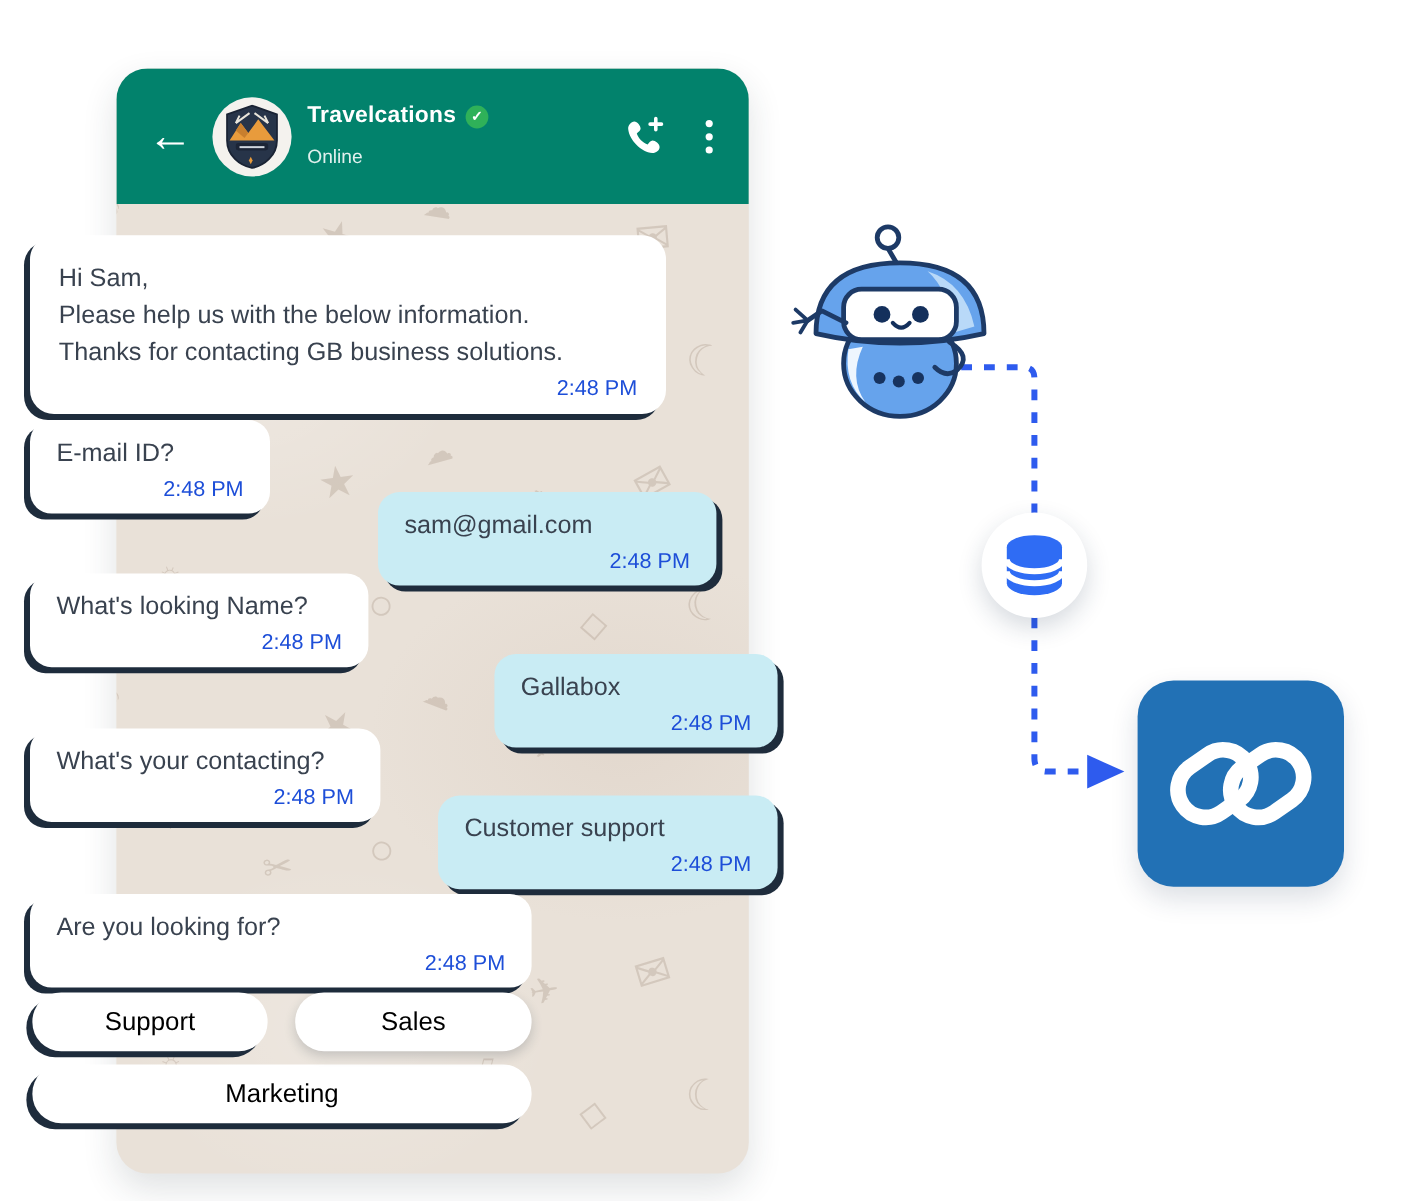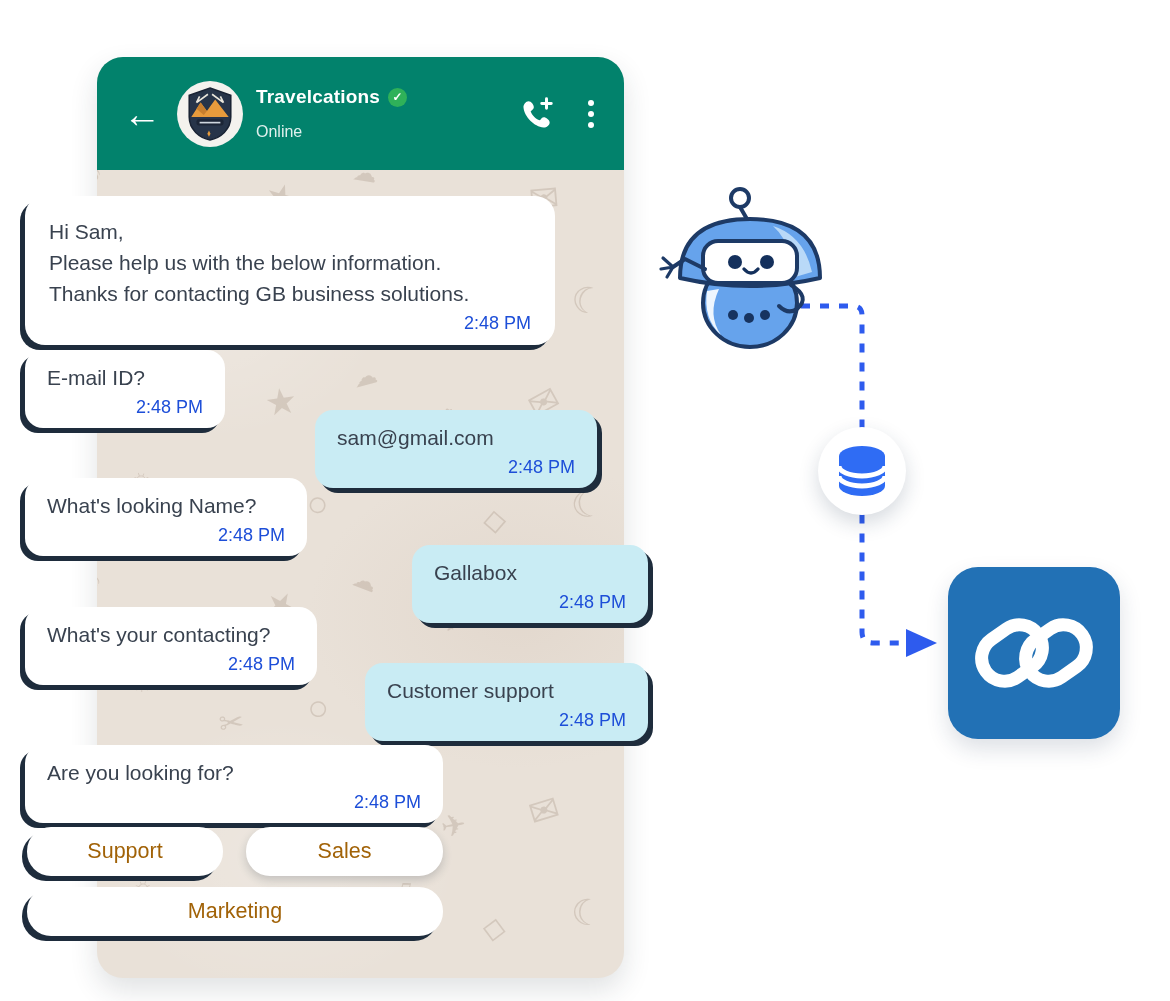--- a/index.html
+++ b/index.html
@@ -55,21 +55,21 @@
     font-size:21px; color:#39424f; z-index:10;
   }
   .bubble .line { display:block; line-height:31px; white-space:nowrap; }
   .bubble .time { display:block; text-align:right; font-size:18px; color:#1d4ed8; line-height:23px; margin-top:3px; }
   .bubble.in  { background:#ffffff; box-shadow:-5px 5px 0 #1e2c3c; }
   .bubble.out { background:#c9ecf4; box-shadow:5px 5px 0 #1e2c3c; }
   .bubble.big { padding:20px 24px 10px; border-radius:20px; }
 
   .qr {
     position:absolute; height:49px; background:#ffffff; border-radius:24px;
-    color:#a16207; font-size:21.5px; display:flex; align-items:center;
+    color:#000000; font-size:21.5px; display:flex; align-items:center;
     justify-content:center; z-index:10; cursor:pointer;
   }
   .qr.dark  { box-shadow:-5px 5px 0 #1e2c3c; }
   .qr.soft  { box-shadow:0 4px 10px rgba(30,44,60,0.20); }
 
   
   #flow-svg { position:absolute; left:0; top:0; width:1170px; height:1001px; z-index:2; pointer-events:none; }
   #robot { position:absolute; left:645px; top:185px; width:215px; height:165px; z-index:3; }
   #db-badge {
     position:absolute; left:818px; top:427px; width:88px; height:88px;

